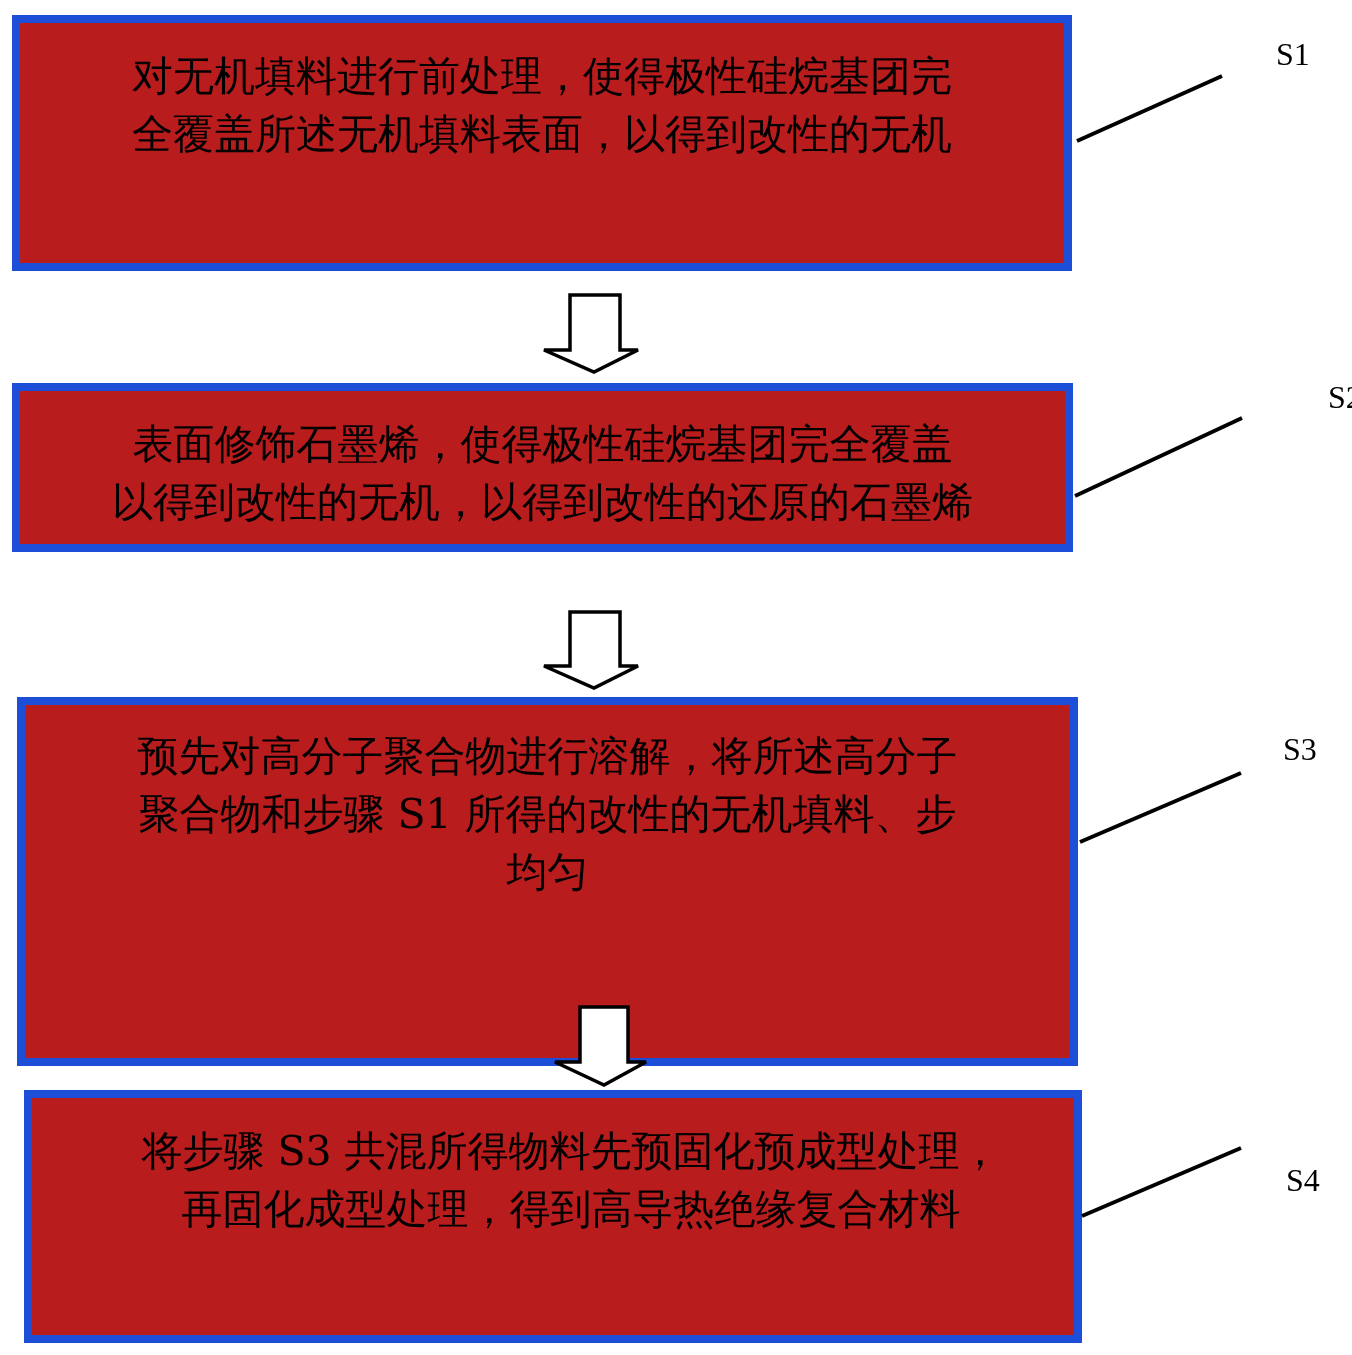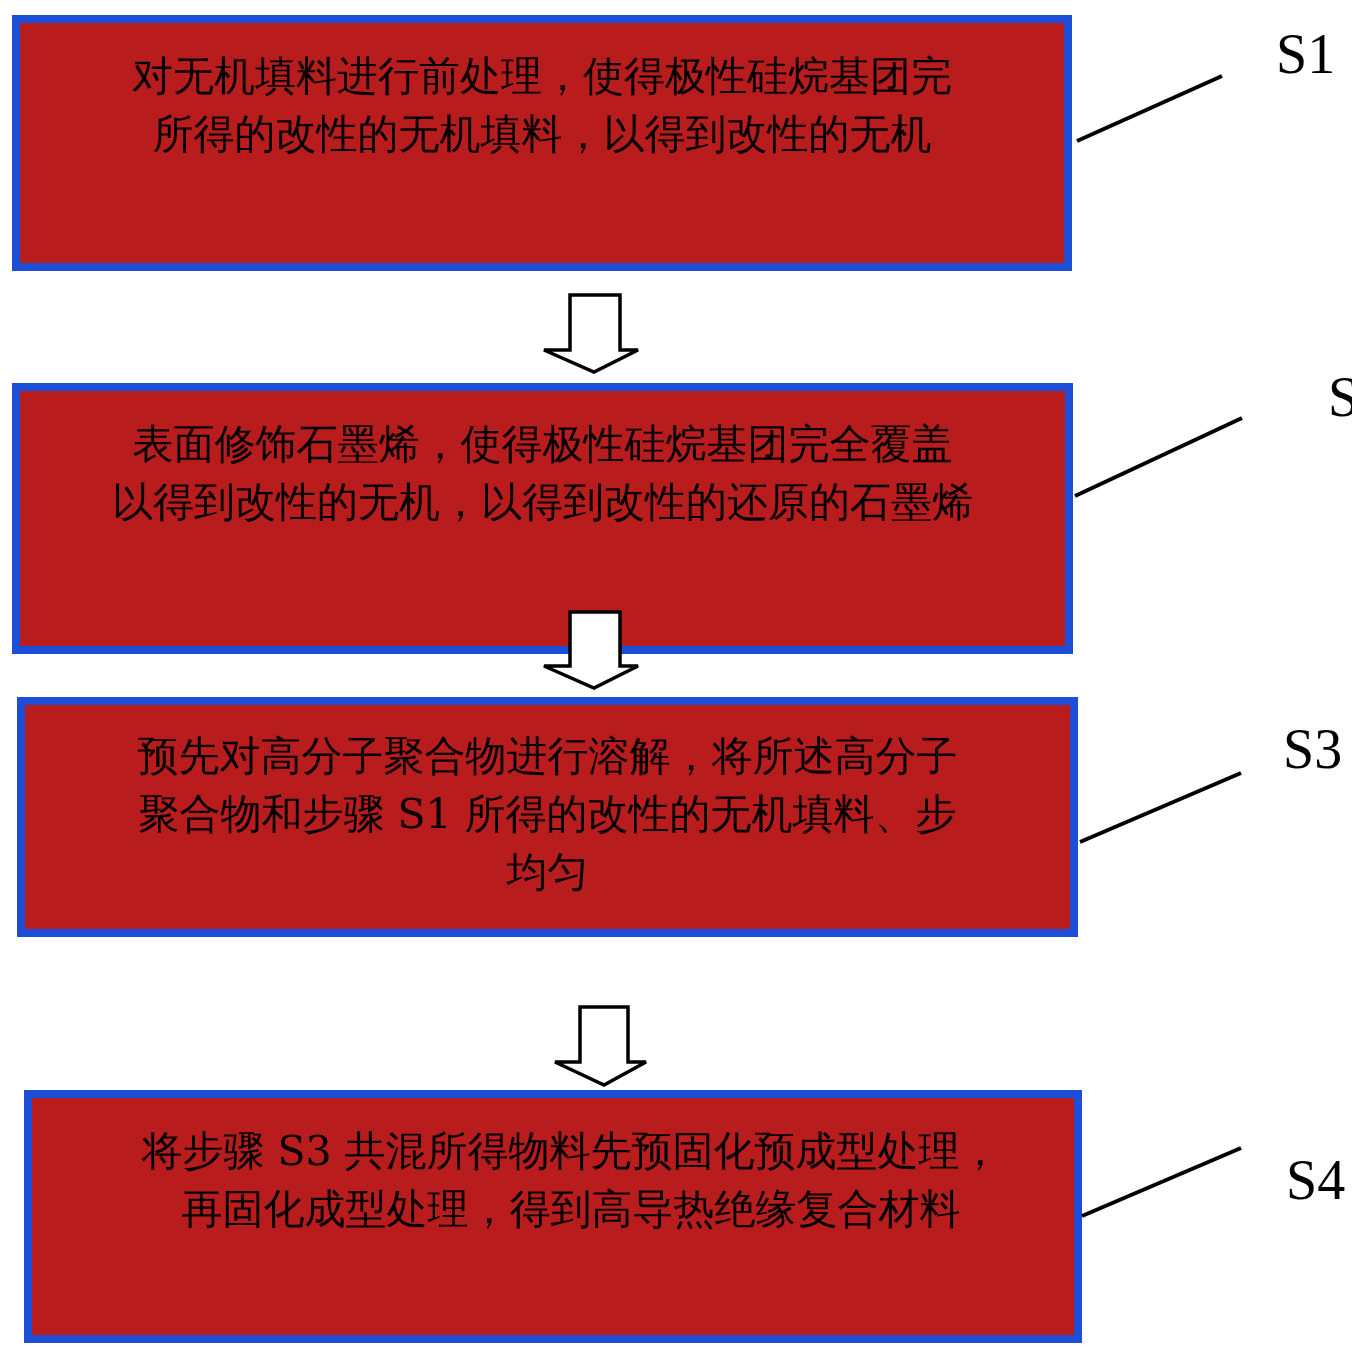--- a/index.html
+++ b/index.html
@@ -3,43 +3,43 @@
 <meta charset="utf-8">
 <style>
   html, body { margin: 0; padding: 0; background: #ffffff; }
   body { width: 1352px; height: 1355px; position: relative; overflow: hidden;
          font-family: "DejaVu Serif", "Liberation Serif", serif; color: #000; }
   .step-box { position: absolute; box-sizing: border-box; border: 8px solid #1d4ed8; background: #b91c1c; }
   .step-text { position: absolute; left: 0; right: 0; text-align: center;
                font-size: 41px; line-height: 58px; letter-spacing: 0px; }
   .step-text .line { display: block; white-space: nowrap; }
   .step-label { position: absolute; font-family: "Liberation Serif", "DejaVu Serif", serif;
-                font-size: 56px; line-height: 44px; }
+                font-size: 32px; line-height: 44px; }
   svg.overlay { position: absolute; left: 0; top: 0; width: 1352px; height: 1355px; pointer-events: none; }
 </style>
 </head>
 <body>
 
 <div class="step-box" style="left:12px; top:15px; width:1060px; height:256px;">
   <div class="step-text" style="top:24px;">
     <span class="line">对无机填料进行前处理，使得极性硅烷基团完</span>
-    <span class="line">所得的改性的无机填料，以得到改性的无机</span>
+    <span class="line">全覆盖所述无机填料表面，以得到改性的无机</span>
   </div>
 </div>
 <div class="step-label" style="left:1276px; top:32px;">S1</div>
 
-<div class="step-box" style="left:12px; top:383px; width:1061px; height:271px;">
+<div class="step-box" style="left:12px; top:383px; width:1061px; height:169px;">
   <div class="step-text" style="top:24px;">
     <span class="line">表面修饰石墨烯，使得极性硅烷基团完全覆盖</span>
     <span class="line">以得到改性的无机，以得到改性的还原的石墨烯</span>
   </div>
 </div>
 <div class="step-label" style="left:1328px; top:375px;">S2</div>
 
-<div class="step-box" style="left:17px; top:697px; width:1061px; height:240px;">
+<div class="step-box" style="left:17px; top:697px; width:1061px; height:369px;">
   <div class="step-text" style="top:22px;">
     <span class="line">预先对高分子聚合物进行溶解，将所述高分子</span>
     <span class="line">聚合物和步骤 S1 所得的改性的无机填料、步</span>
     <span class="line">均匀</span>
   </div>
 </div>
 <div class="step-label" style="left:1283px; top:727px;">S3</div>
 
 <div class="step-box" style="left:24px; top:1090px; width:1058px; height:253px;">
   <div class="step-text" style="top:24px;padding-left:36px;">

